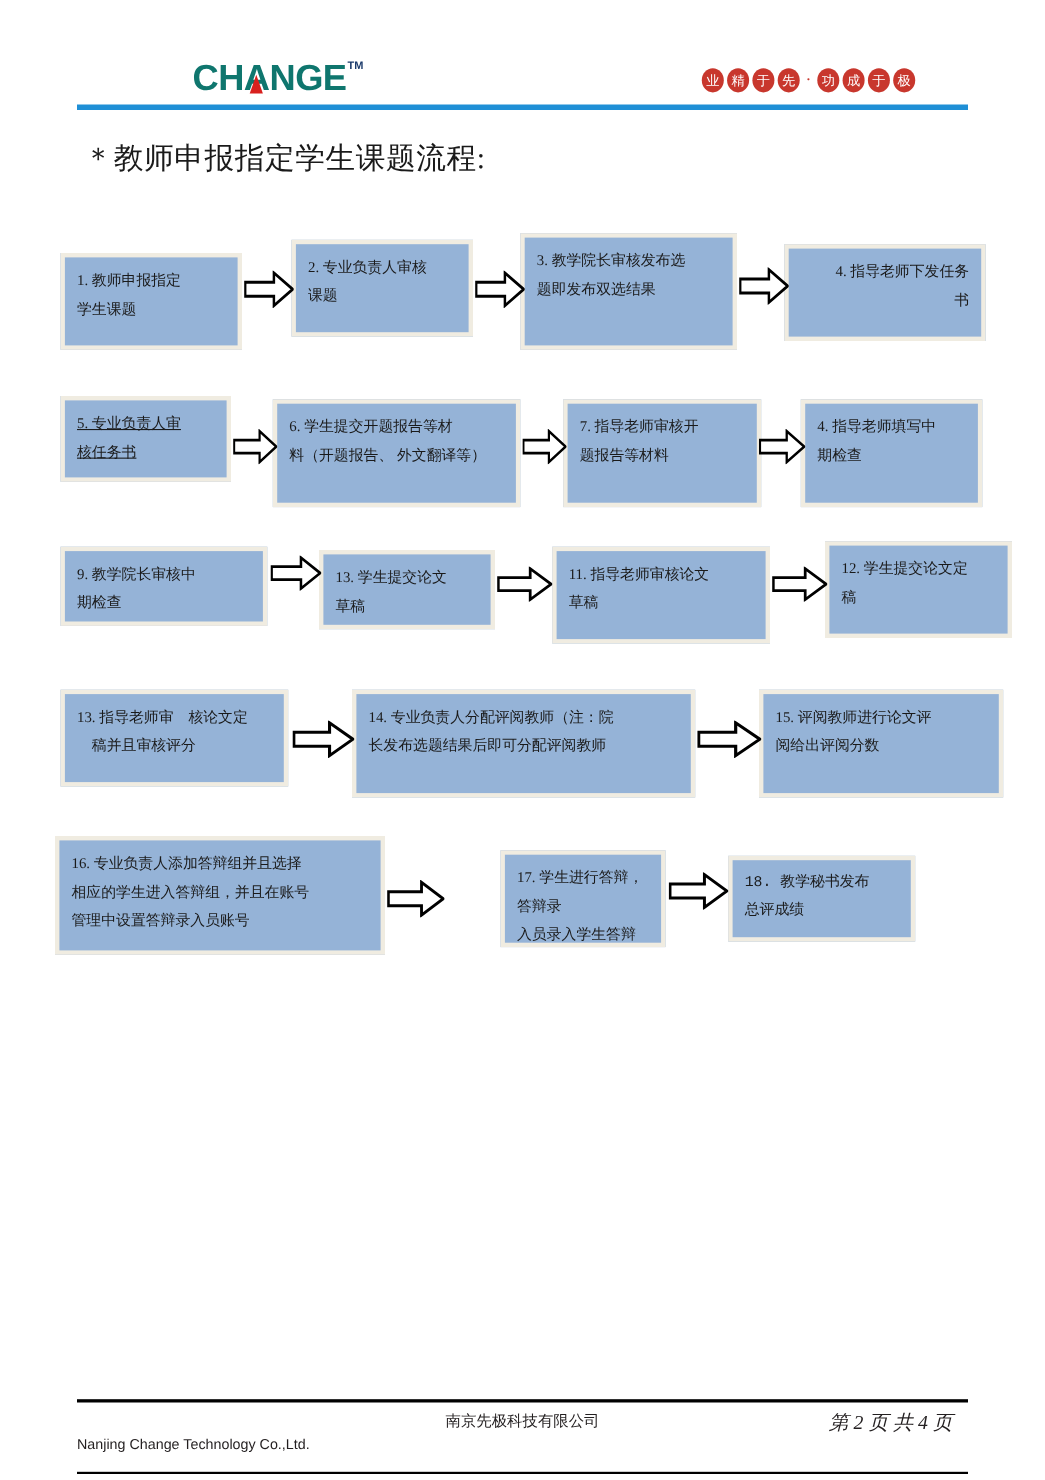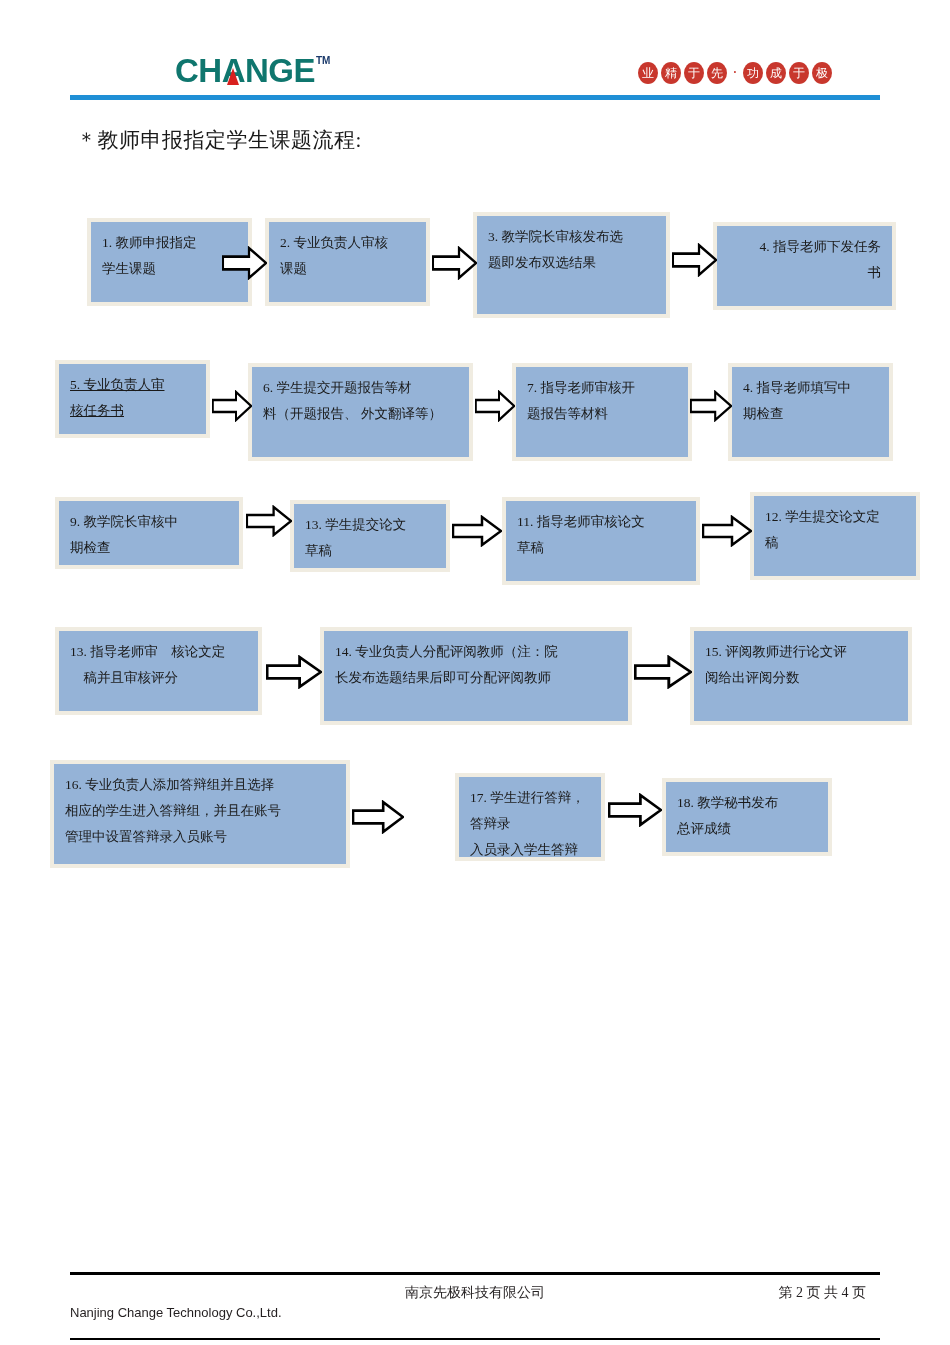--- a/index.html
+++ b/index.html
@@ -90,21 +90,21 @@
     width: 810px;
     height: 5px;
     background: #1f8fd6;
   }
 
   
   #page-title {
     position: absolute;
     left: 76px;
     top: 126px;
-    font-size: 21px;
+    font-size: 27px;
     letter-spacing: 0.5px;
     color: #1a1a1a;
   }
 
   
   #flow {
     position: absolute;
     left: 0;
     top: 0;
     width: 950px;
@@ -164,22 +164,23 @@
     left: 0; right: 0;
     top: 29px;
     font-family: "Liberation Sans", "DejaVu Sans", sans-serif;
     font-size: 13px;
     line-height: 18px;
   }
   #footer-pagination {
     position: absolute;
     right: 14px;
     top: 8px;
-    font-size: 14px;
+    font-size: 18px;
     line-height: 20px;
+    font-style: italic;
   }
 </style>
 </head>
 <body>
 
 <div id="header">
 
   <div id="logo-block">
     <div id="logo-wordmark">
       <span>CHANGE</span>
@@ -199,21 +200,21 @@
       <span class="slogan-char" style="background: rgb(200, 55, 45);">于</span>
       <span class="slogan-char" style="background: rgb(200, 55, 45);">极</span>
     </div>
 
   <div id="header-rule"></div>
 </div>
 
 <div id="page-title">＊教师申报指定学生课题流程:</div>
 
 <div id="flow">
-    <div class="flow-box" style="left: 55px; top: 218px; width: 165px; height: 88px; background: rgb(149, 179, 215); border-color: rgb(240, 236, 225); margin-left: 32px;">1. 教师申报指定
+    <div class="flow-box" style="left: 55px; top: 230px; width: 165px; height: 88px; background: rgb(149, 179, 215); border-color: rgb(240, 236, 225);">1. 教师申报指定
 学生课题</div>
     <div class="flow-box" style="left: 265px; top: 218px; width: 165px; height: 88px; background: rgb(149, 179, 215); border-color: rgb(240, 236, 225);">2. 专业负责人审核
 课题</div>
     <div class="flow-box" style="left: 473px; top: 212px; width: 197px; height: 106px; background: rgb(149, 179, 215); border-color: rgb(240, 236, 225);">3. 教学院长审核发布选
 题即发布双选结果</div>
     <div class="flow-box" style="left: 713px; top: 222px; width: 183px; height: 88px; background: rgb(149, 179, 215); border-color: rgb(240, 236, 225); text-align: right;">4. 指导老师下发任务
 书</div>
     <div class="flow-box" style="left: 55px; top: 360px; width: 155px; height: 78px; background: rgb(149, 179, 215); border-color: rgb(240, 236, 225); text-decoration: underline;">5. 专业负责人审
 核任务书</div>
     <div class="flow-box" style="left: 248px; top: 363px; width: 225px; height: 98px; background: rgb(149, 179, 215); border-color: rgb(240, 236, 225);">6. 学生提交开题报告等材
@@ -234,21 +235,21 @@
 　稿并且审核评分</div>
     <div class="flow-box" style="left: 320px; top: 627px; width: 312px; height: 98px; background: rgb(149, 179, 215); border-color: rgb(240, 236, 225);">14. 专业负责人分配评阅教师（注：院
 长发布选题结果后即可分配评阅教师</div>
     <div class="flow-box" style="left: 690px; top: 627px; width: 222px; height: 98px; background: rgb(149, 179, 215); border-color: rgb(240, 236, 225);">15. 评阅教师进行论文评
 阅给出评阅分数</div>
     <div class="flow-box" style="left: 50px; top: 760px; width: 300px; height: 108px; background: rgb(149, 179, 215); border-color: rgb(240, 236, 225);">16. 专业负责人添加答辩组并且选择
 相应的学生进入答辩组，并且在账号
 管理中设置答辩录入员账号</div>
     <div class="flow-box" style="left: 455px; top: 773px; width: 150px; height: 88px; background: rgb(149, 179, 215); border-color: rgb(240, 236, 225);">17. 学生进行答辩，　答辩录
 入员录入学生答辩成绩</div>
-    <div class="flow-box" style="left: 662px; top: 778px; width: 170px; height: 78px; background: rgb(149, 179, 215); border-color: rgb(240, 236, 225);">18. 教学秘书发布
+    <div class="flow-box" style="left: 662px; top: 778px; width: 170px; height: 78px; background: rgb(149, 179, 215); border-color: rgb(240, 236, 225); font-family: Liberation Mono, monospace;">18. 教学秘书发布
 总评成绩</div>
     <div class="flow-arrow" style="left: 222px; top: 246px; width: 45px; height: 34px;">
       <svg width="45" height="34" viewBox="0 0 100 64" preserveAspectRatio="none">
         <polygon points="2,20 60,20 60,4 98,32 60,60 60,44 2,44" fill="#ffffff" stroke="#000000" stroke-width="5" stroke-linejoin="miter"></polygon>
       </svg>
     </div>
     <div class="flow-arrow" style="left: 432px; top: 246px; width: 45px; height: 34px;">
       <svg width="45" height="34" viewBox="0 0 100 64" preserveAspectRatio="none">
         <polygon points="2,20 60,20 60,4 98,32 60,60 60,44 2,44" fill="#ffffff" stroke="#000000" stroke-width="5" stroke-linejoin="miter"></polygon>
       </svg>

